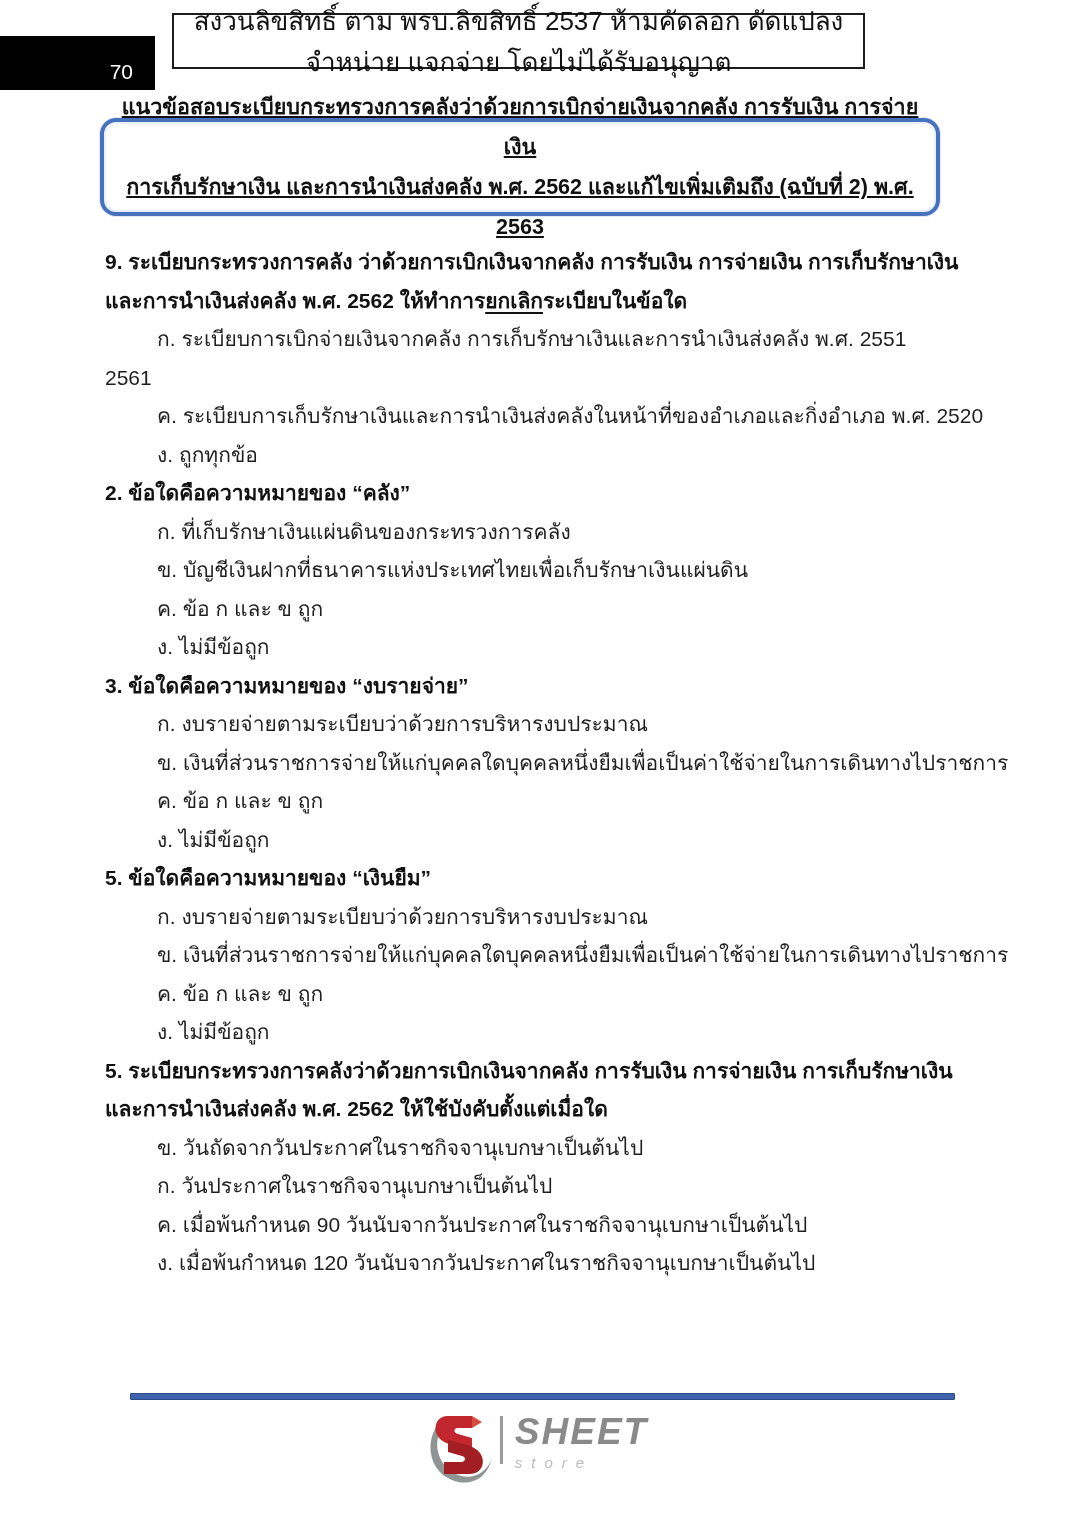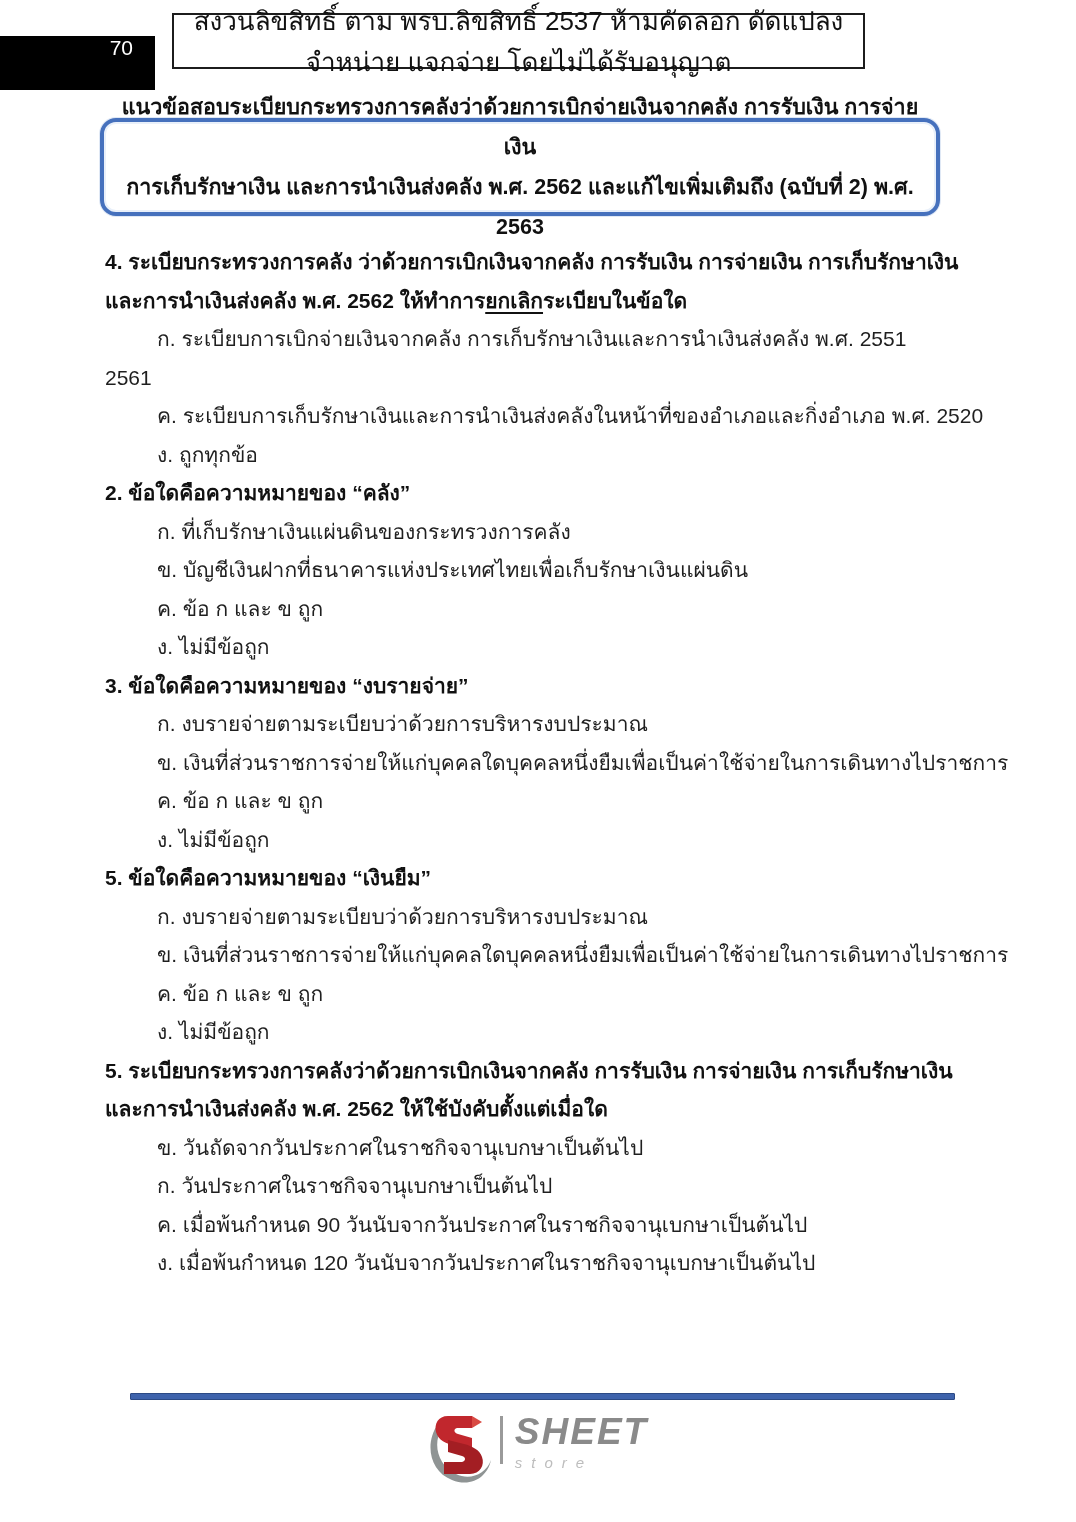--- a/index.html
+++ b/index.html
@@ -9,41 +9,42 @@
     margin:0 auto;
     background:#ffffff;
     font-family:"Liberation Sans","DejaVu Sans",sans-serif;
     color:#1f1f1f;
     overflow:hidden;
   }
   
   .pagenum-box{
     position:absolute;left:0;top:36px;width:155px;height:54px;
     background:#000;color:#fff;
-    display:flex;justify-content:flex-end;
+    display:flex;align-items:flex-end;justify-content:flex-end;
     padding:0 22px 6px 0;box-sizing:border-box;
     font-size:21px;
   }
   .copyright-box{
     position:absolute;left:172px;top:13px;width:693px;height:56px;
     border:2px solid #1c1c1c;box-sizing:border-box;
     display:flex;align-items:center;justify-content:center;
     font-size:26px;color:#111;
     padding:0 10px;text-align:center;
   }
   
   .title-box{
     position:absolute;left:100px;top:118px;width:840px;height:98px;
     box-sizing:border-box;
     border:4px solid #4671bd;border-radius:16px;
     box-shadow:inset 0 0 0 2px #e9f0fa, 0 0 0 1px #dfe8f5;
     display:flex;flex-direction:column;align-items:center;justify-content:center;
     text-align:center;
     font-weight:bold;font-size:21.5px;line-height:40px;color:#111;
     padding:0 14px;
+    text-decoration:underline;
   }
   
   .body-lines{
     position:absolute;left:105px;top:243px;width:860px;
     font-size:21px;line-height:38.5px;color:#1f1f1f;
   }
   .line{white-space:nowrap;}
   .line.question{font-weight:bold;color:#111;}
   .line.option{padding-left:52px;}
   .line.continuation{padding-left:0;}
@@ -79,21 +80,21 @@
   <div class="copyright-box">
     <span>สงวนลิขสิทธิ์ ตาม พรบ.ลิขสิทธิ์ 2537 ห้ามคัดลอก ดัดแปลง จำหน่าย แจกจ่าย โดยไม่ได้รับอนุญาต</span>
   </div>
 
   <div class="title-box">
     <div>แนวข้อสอบระเบียบกระทรวงการคลังว่าด้วยการเบิกจ่ายเงินจากคลัง การรับเงิน การจ่ายเงิน</div>
     <div>การเก็บรักษาเงิน และการนำเงินส่งคลัง พ.ศ. 2562 และแก้ไขเพิ่มเติมถึง (ฉบับที่ 2) พ.ศ. 2563</div>
   </div>
 
   <div class="body-lines" id="body-lines">
-      <div class="line question"><span>4. ระเบียบกระทรวงการคลัง ว่าด้วยการเบิกเงินจากคลัง การรับเงิน การจ่ายเงิน การเก็บรักษาเงิน</span></div>
+      <div class="line question"><span>9. ระเบียบกระทรวงการคลัง ว่าด้วยการเบิกเงินจากคลัง การรับเงิน การจ่ายเงิน การเก็บรักษาเงิน</span></div>
       <div class="line question"><span>และการนำเงินส่งคลัง พ.ศ. 2562 ให้ทำการ</span><span class="seg-u">ยกเลิก</span><span>ระเบียบในข้อใด</span></div>
       <div class="line option"><span>ก. ระเบียบการเบิกจ่ายเงินจากคลัง การเก็บรักษาเงินและการนำเงินส่งคลัง พ.ศ. 2551</span></div>
       <div class="line continuation"><span>2561</span></div>
       <div class="line option"><span>ค. ระเบียบการเก็บรักษาเงินและการนำเงินส่งคลังในหน้าที่ของอำเภอและกิ่งอำเภอ พ.ศ. 2520</span></div>
       <div class="line option"><span>ง. ถูกทุกข้อ</span></div>
       <div class="line question"><span>2. ข้อใดคือความหมายของ “คลัง”</span></div>
       <div class="line option"><span>ก. ที่เก็บรักษาเงินแผ่นดินของกระทรวงการคลัง</span></div>
       <div class="line option"><span>ข. บัญชีเงินฝากที่ธนาคารแห่งประเทศไทยเพื่อเก็บรักษาเงินแผ่นดิน</span></div>
       <div class="line option"><span>ค. ข้อ ก และ ข ถูก</span></div>
       <div class="line option"><span>ง. ไม่มีข้อถูก</span></div>

